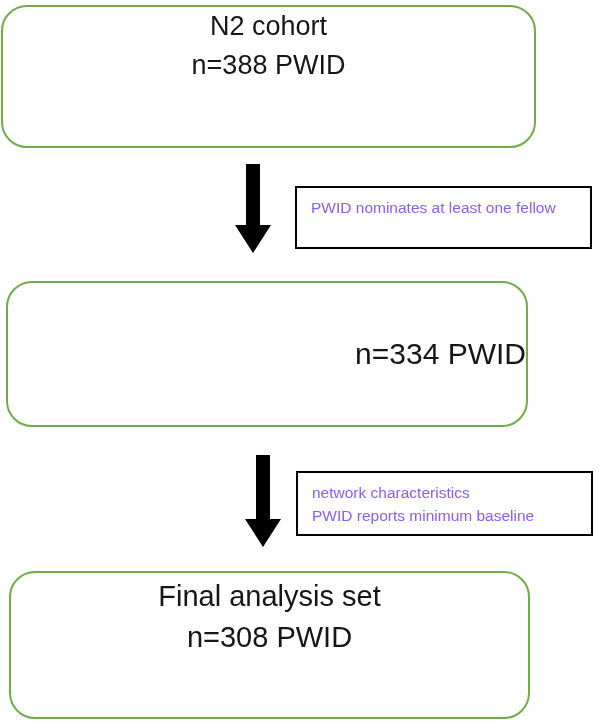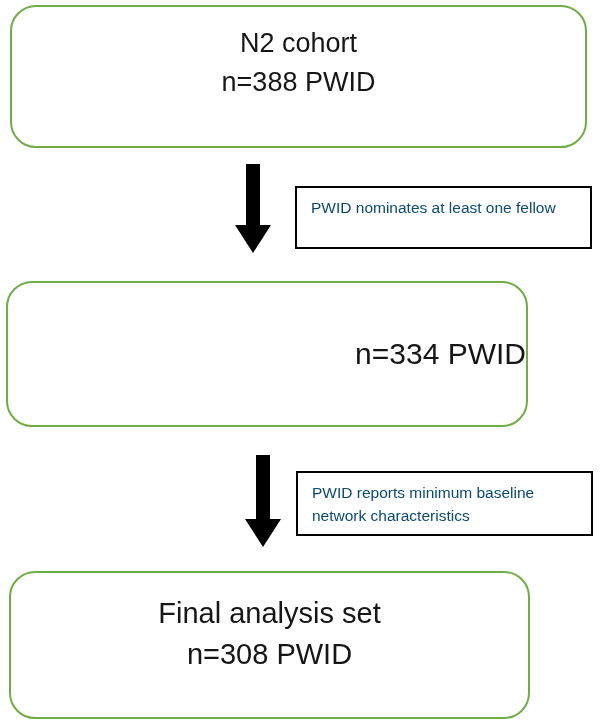--- a/index.html
+++ b/index.html
@@ -18,59 +18,58 @@
   .green-box {
     position: absolute;
     border: 2.5px solid #70AD47;
     border-radius: 26px;
     background: #ffffff;
     box-sizing: border-box;
     text-align: center;
     color: #161616;
   }
   .box1 {
-    left: 10px;
+    left: 1px;
     top: 5px;
-    width: 577px;
+    width: 535px;
     height: 143px;
-    padding-top: 17px;
     font-size: 27px;
     line-height: 39px;
   }
   .box2 {
     left: 6px;
     top: 281px;
     width: 522px;
     height: 146px;
     display: flex;
     align-items: center;
     justify-content: flex-end;
     font-size: 30px;
   }
   .box3 {
     left: 9px;
     top: 571px;
     width: 521px;
     height: 148px;
-    padding-top: 20px;
+    padding-top: 3px;
     font-size: 29px;
     line-height: 41px;
   }
   .arrow {
     position: absolute;
     display: block;
   }
   .arrow1 { left: 233px; top: 164px; }
   .arrow2 { left: 243px; top: 455px; }
   .ann-box {
     position: absolute;
     border: 2px solid #000000;
     background: #ffffff;
     box-sizing: border-box;
-    color: #0c4a6e;
+    color: #8b5cf6;
     font-size: 15.5px;
     line-height: 23px;
     padding: 8px 8px 8px 14px;
   }
   .ann1 {
     left: 295px;
     top: 186px;
     width: 297px;
     height: 63px;
   }
@@ -102,22 +101,22 @@
 
   <div class="green-box box2">
     <div class="box-line">n=334 PWID</div>
   </div>
 
   <svg class="arrow arrow2" width="40" height="92" viewBox="0 0 40 92">
     <polygon points="13,0 27,0 27,64 38,64 20,92 2,64 13,64" fill="#000000"></polygon>
   </svg>
 
   <div class="ann-box ann2">
+    <div class="ann-line">network characteristics</div>
     <div class="ann-line">PWID reports minimum baseline</div>
-    <div class="ann-line">network characteristics</div>
   </div>
 
   <div class="green-box box3">
     <div class="box-line">Final analysis set</div>
     <div class="box-line">n=308 PWID</div>
   </div>
 
 </div>
 
 </body></html>

